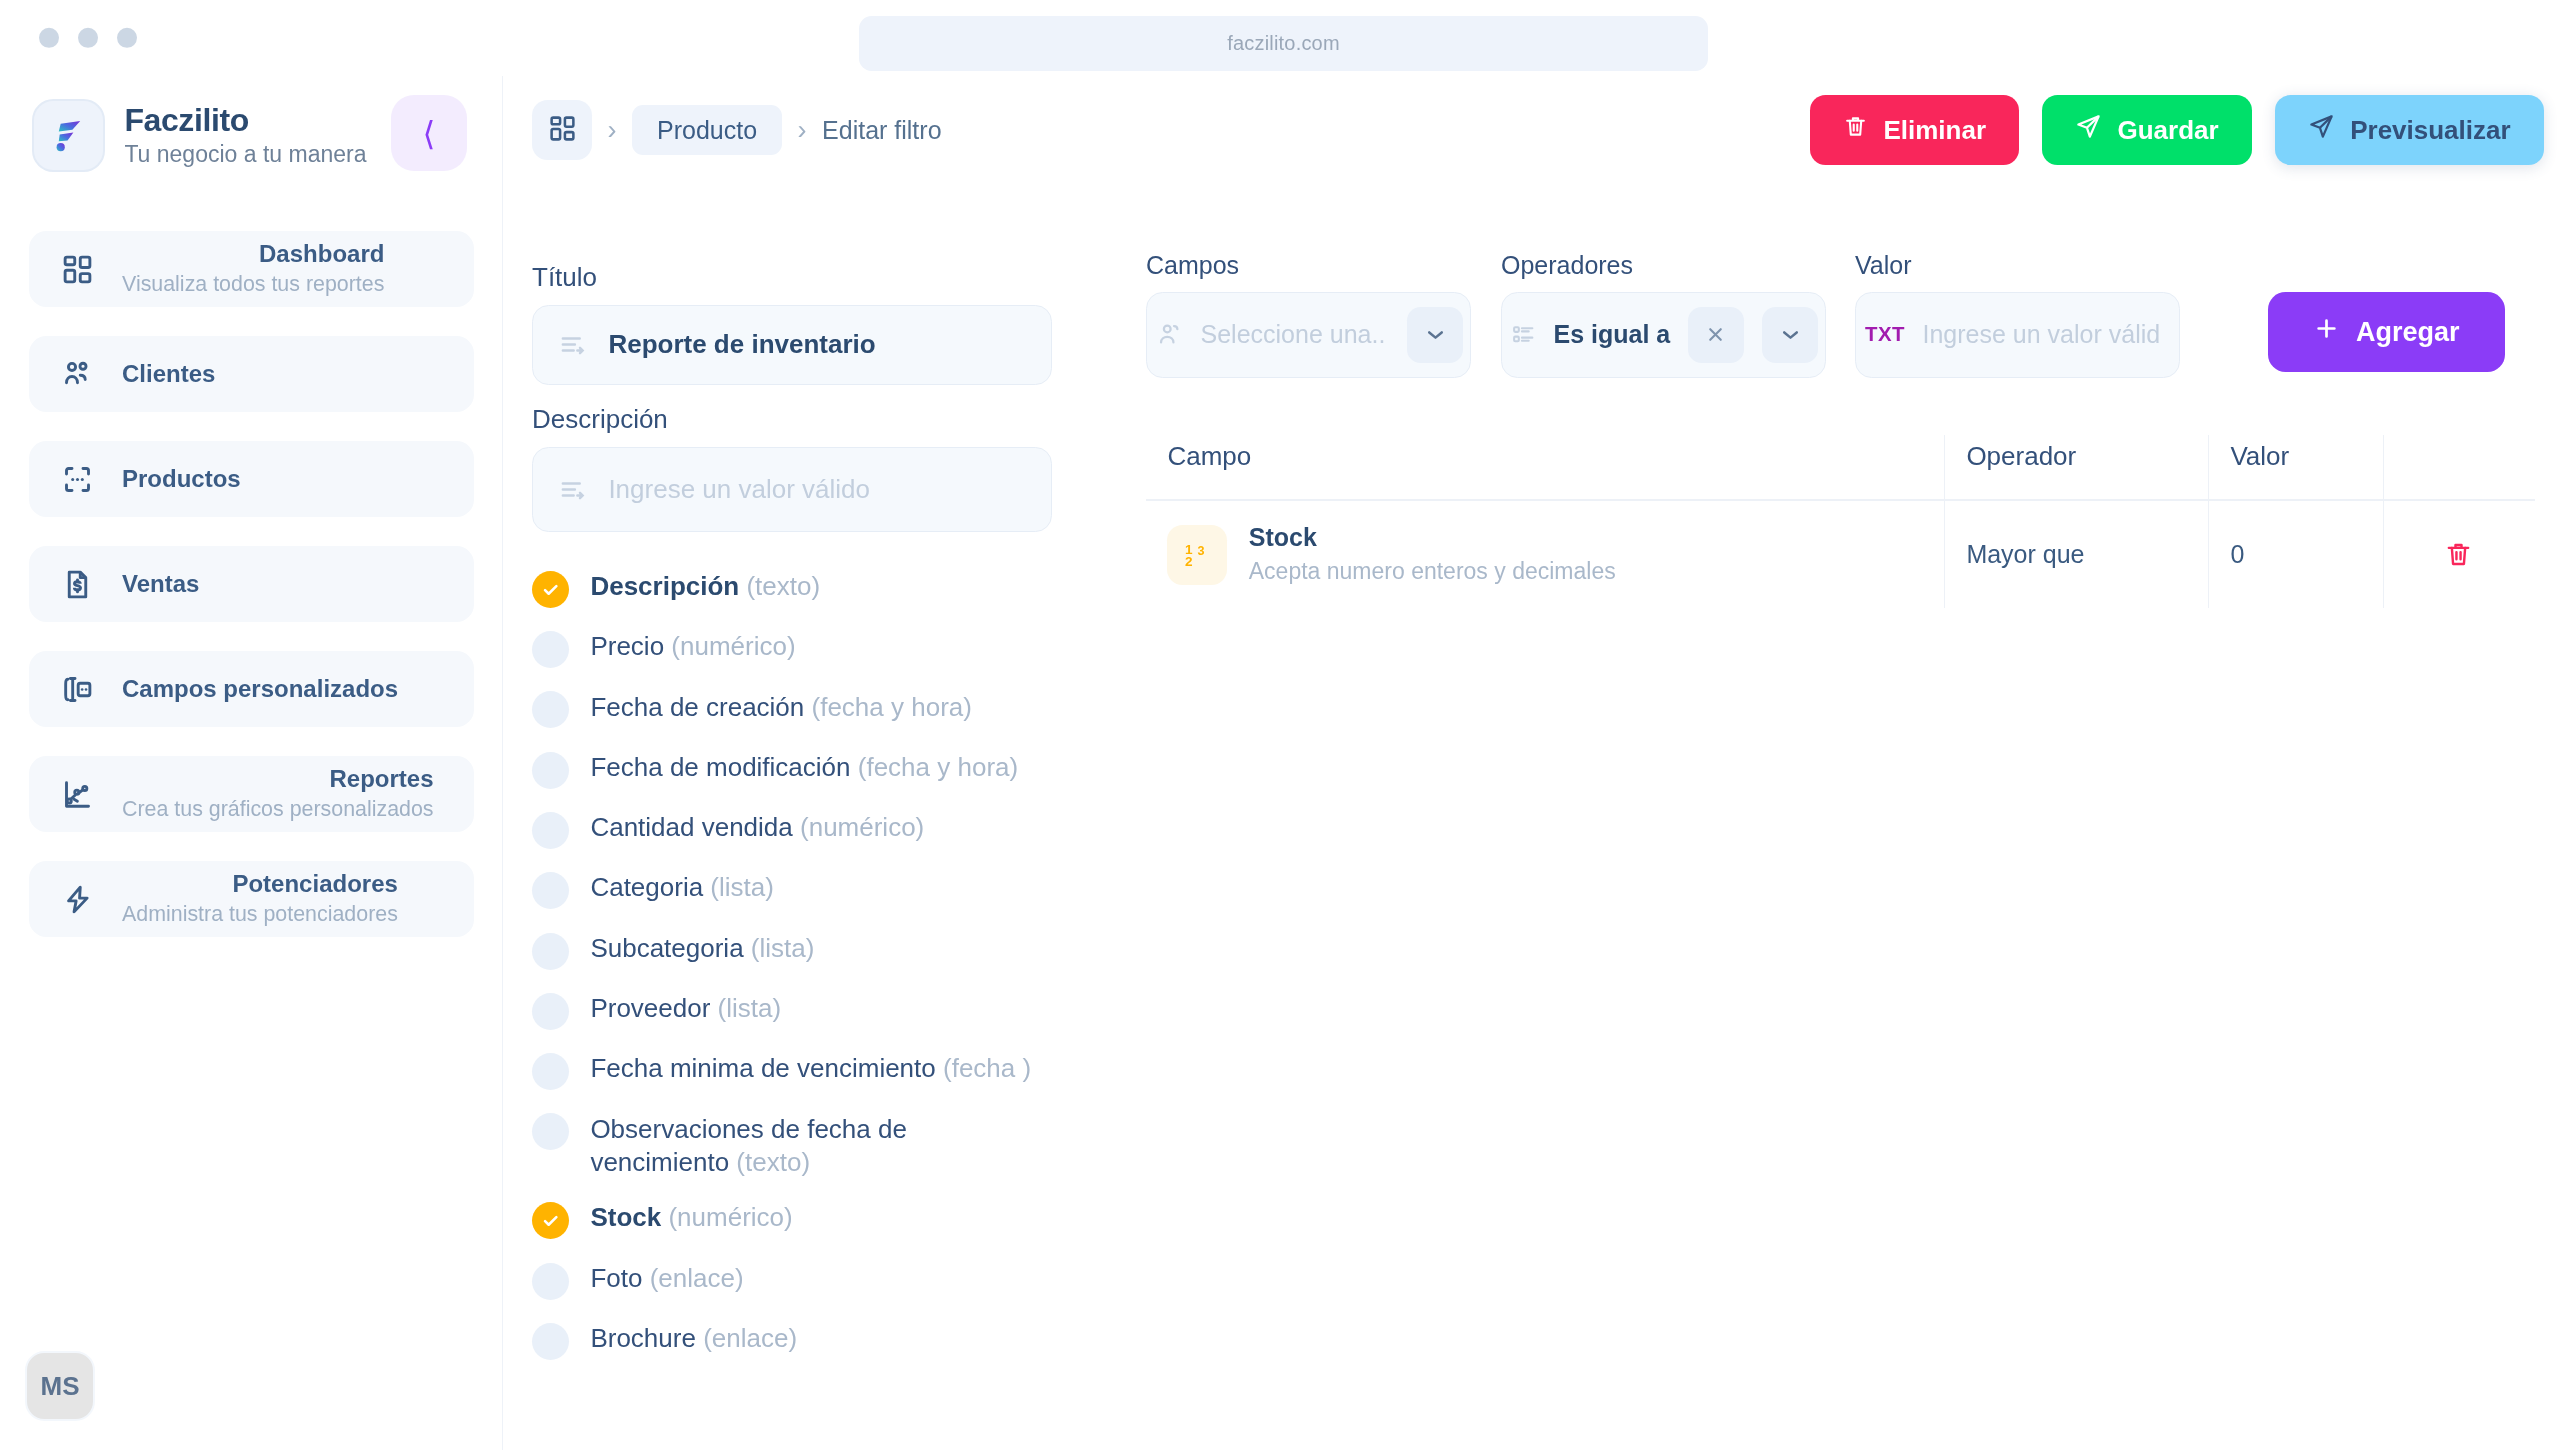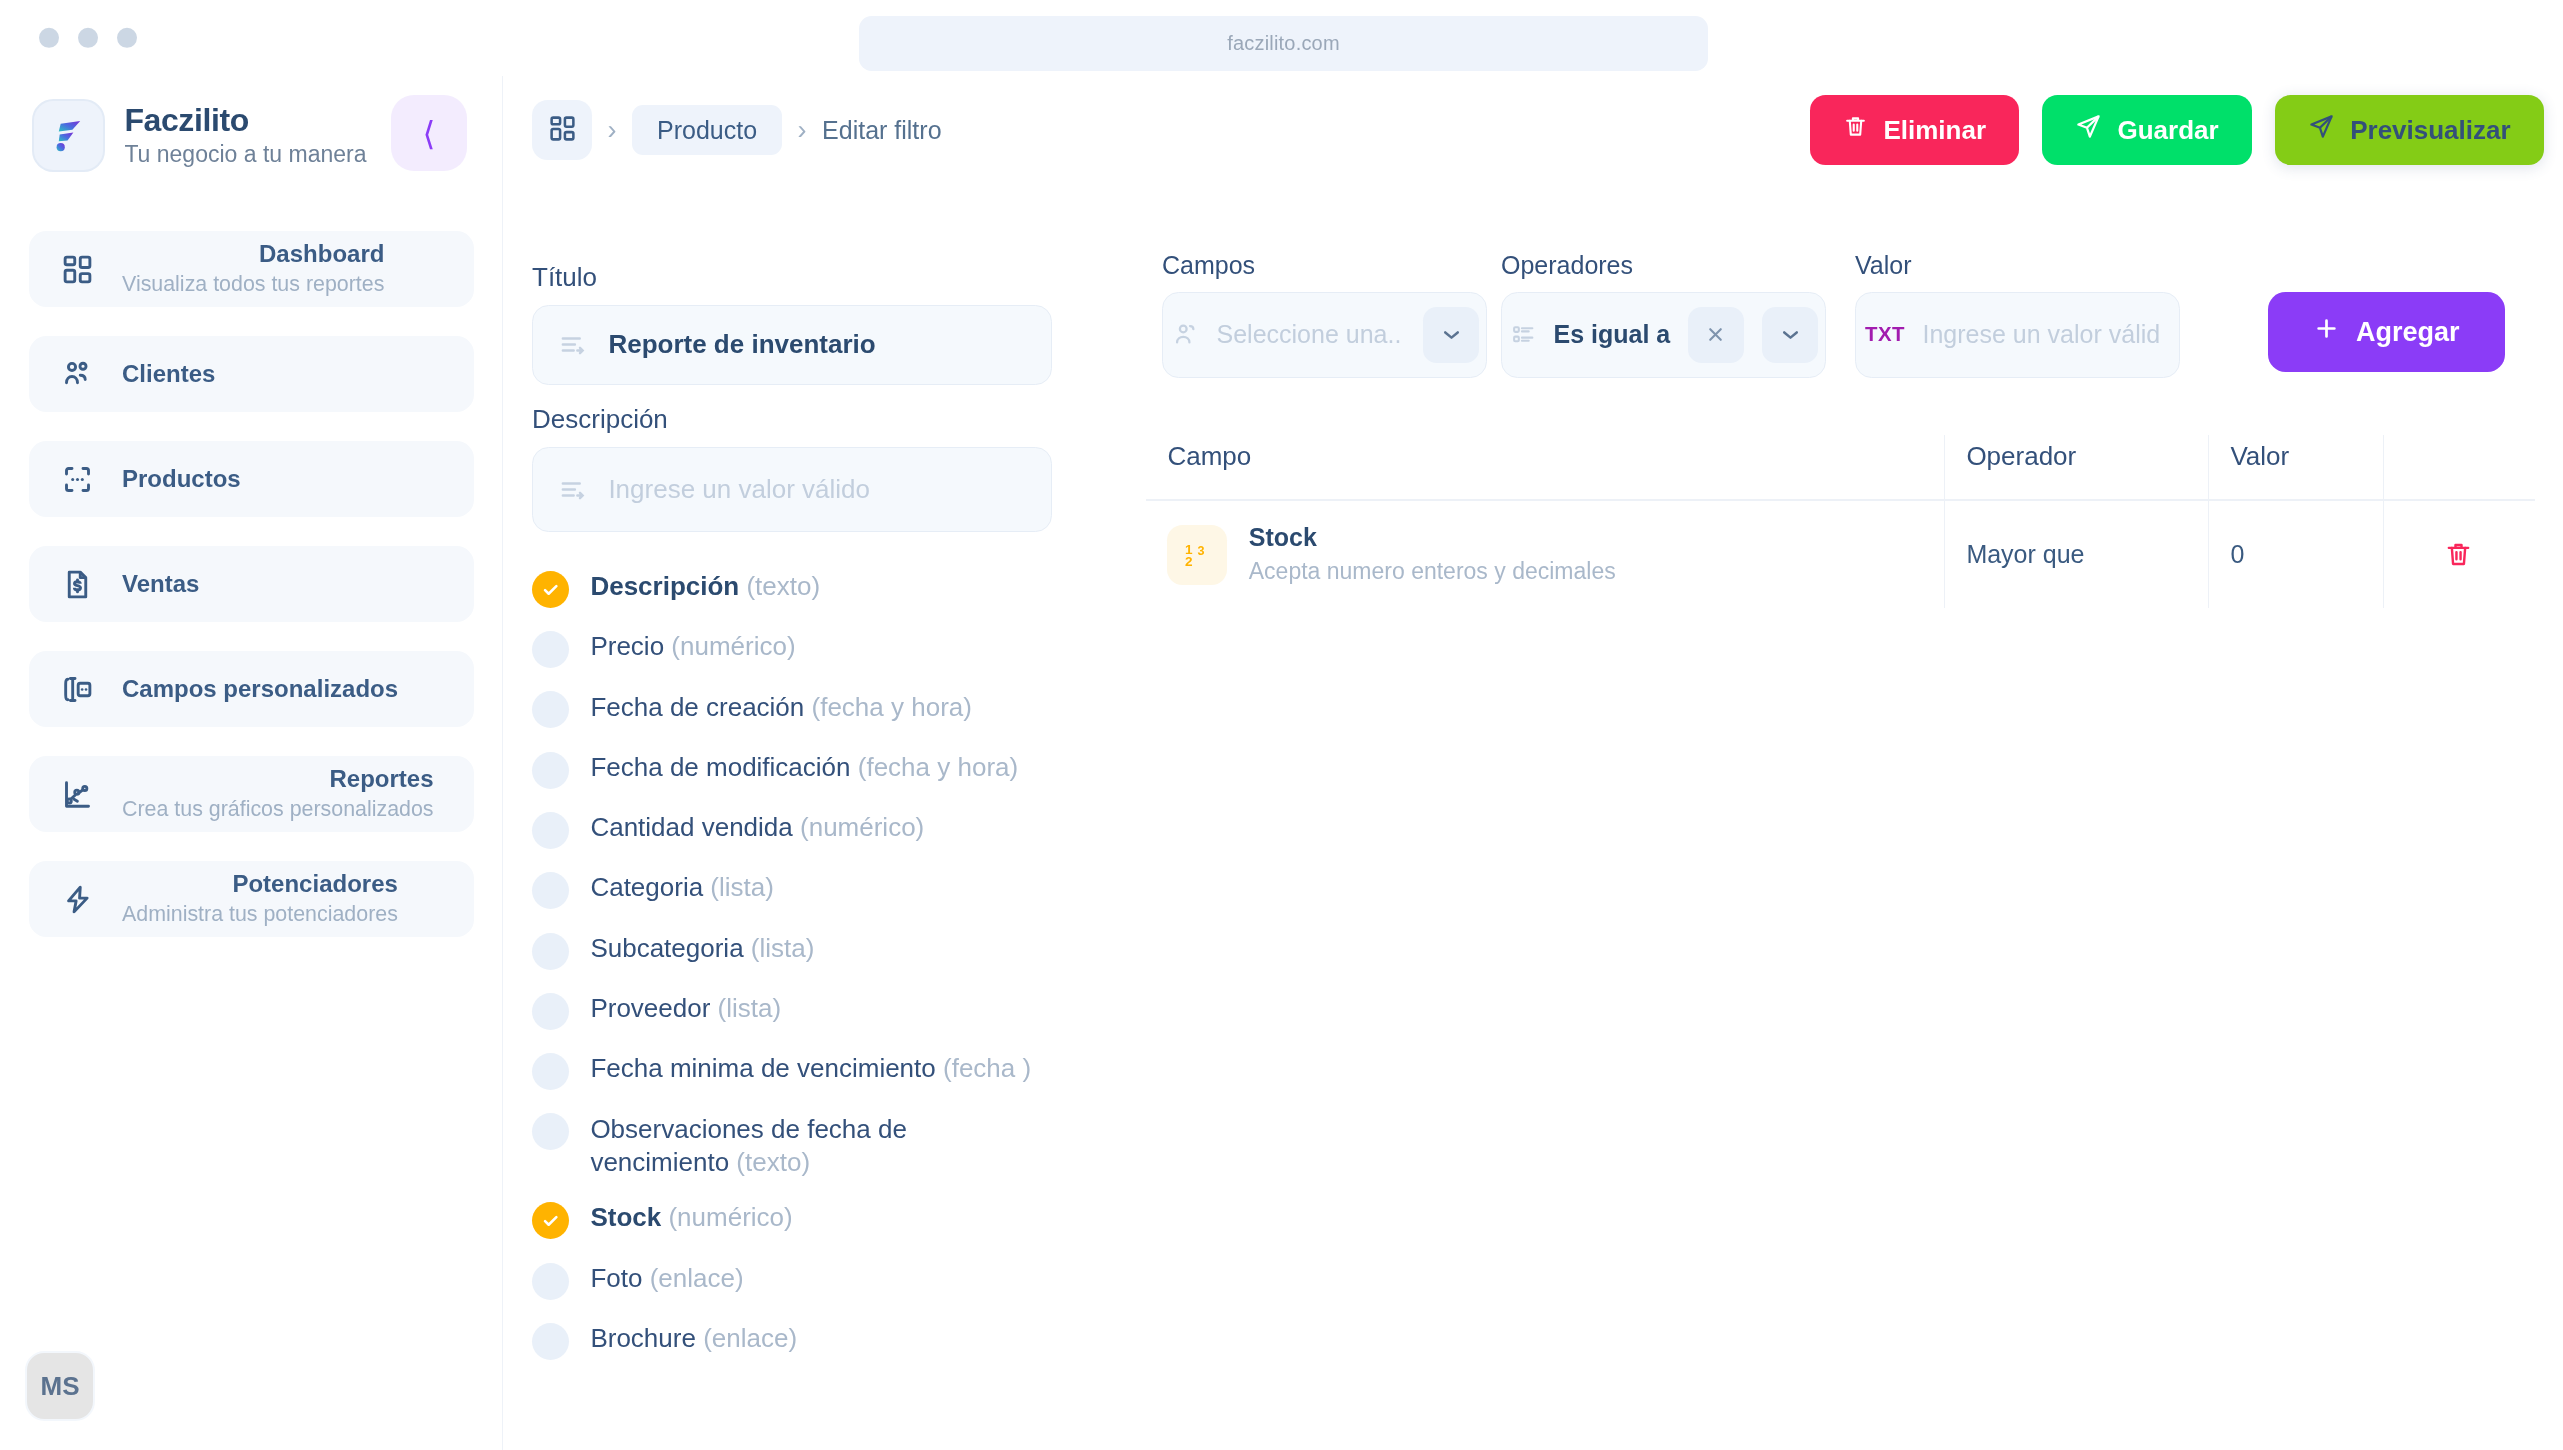--- a/index.html
+++ b/index.html
@@ -104,21 +104,21 @@
   .actions { position: absolute; right: 19.4px; top: 19.4px; display: flex; align-items: center; gap: 23px; }
   .btn {
     height: 70px; border-radius: 15.5px; border: none;
     display: flex; align-items: center; gap: 15.5px;
     padding: 0 33px; font-size: 26px; font-weight: bold;
     cursor: pointer; font-family: "Liberation Sans", sans-serif;
   }
   .btn-del { background: #f9265b; color: #fff; }
   .btn-save { background: #00e06a; color: #fff; }
   .btn-prev {
-    background: #84cc16; color: #33507a;
+    background: #7dd3fc; color: #33507a;
     box-shadow: 0 2.9px 13.6px rgba(60,90,130,.16);
   }
 
   
   .form-col { position: absolute; left: 27px; top: 186px; width: 544px; }
   .flabel { font-size: 26px; color: #33507a; margin-bottom: 11.7px; }
   .field {
     width: 520px; height: 80px;
     background: #f5f9fd; border: 1.9px solid #e6edf6; border-radius: 16.5px;
     display: flex; align-items: center; padding-left: 25px; margin-bottom: 19.4px;
@@ -494,21 +494,21 @@
 
     <div class="chk-row">
       <span class="chk"></span>
       <span class="chk-txt"><span class="nm">Brochure</span> <span class="ty">(enlace)</span></span>
     </div>
 
   </div>
 
   <div class="filters">
 
-    <div class="fgroup" style="left:16px; top:0; width:325px;">
+    <div class="fgroup" style="left:0; top:0; width:325px;">
       <div class="glabel">Campos</div>
       <div class="sel" style="width:325px;">
         <span class="sico">
           <svg width="27" height="27" viewBox="0 0 24 24" fill="none" stroke="#c6d2e1" stroke-width="2" stroke-linecap="round">
             <circle cx="10" cy="7" r="3"></circle>
               <path d="M4.5 19c0-3 2.5-5 5.5-5s5.5 2 5.5 5"></path>
               <path d="M16 4.5c1.8 0 3 1.2 3 2.8"></path>
           </svg>
         </span>
         <span class="sph">Seleccione una..</span>

